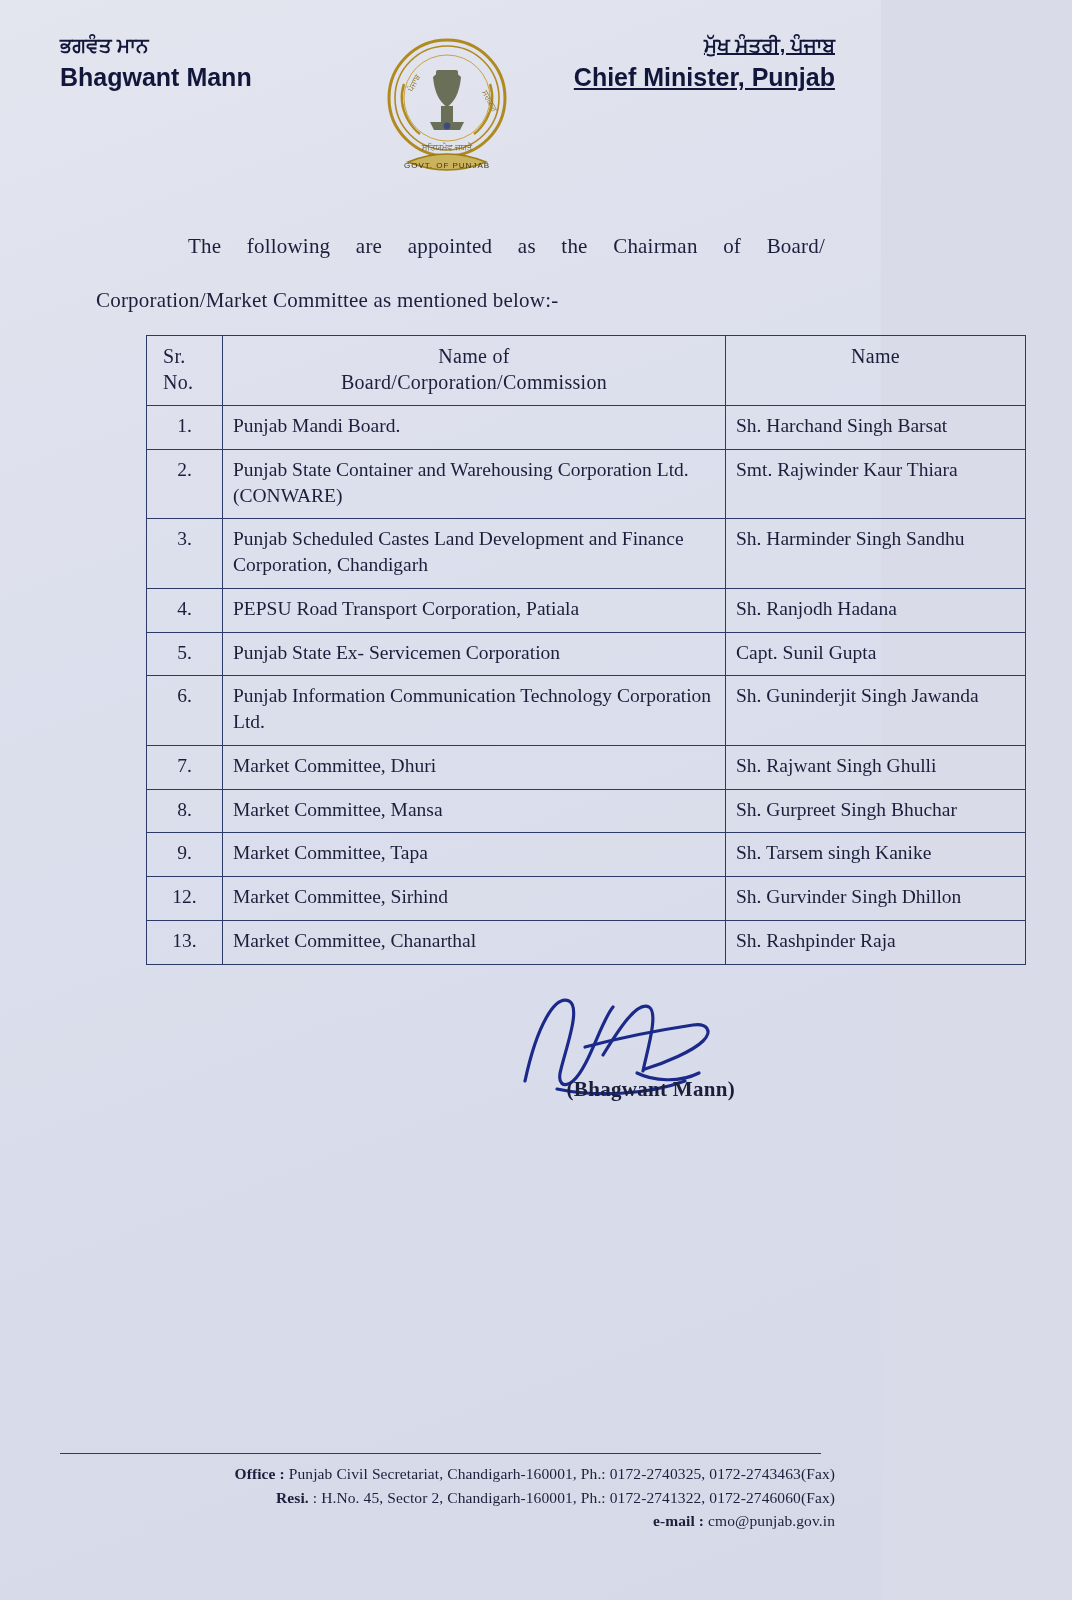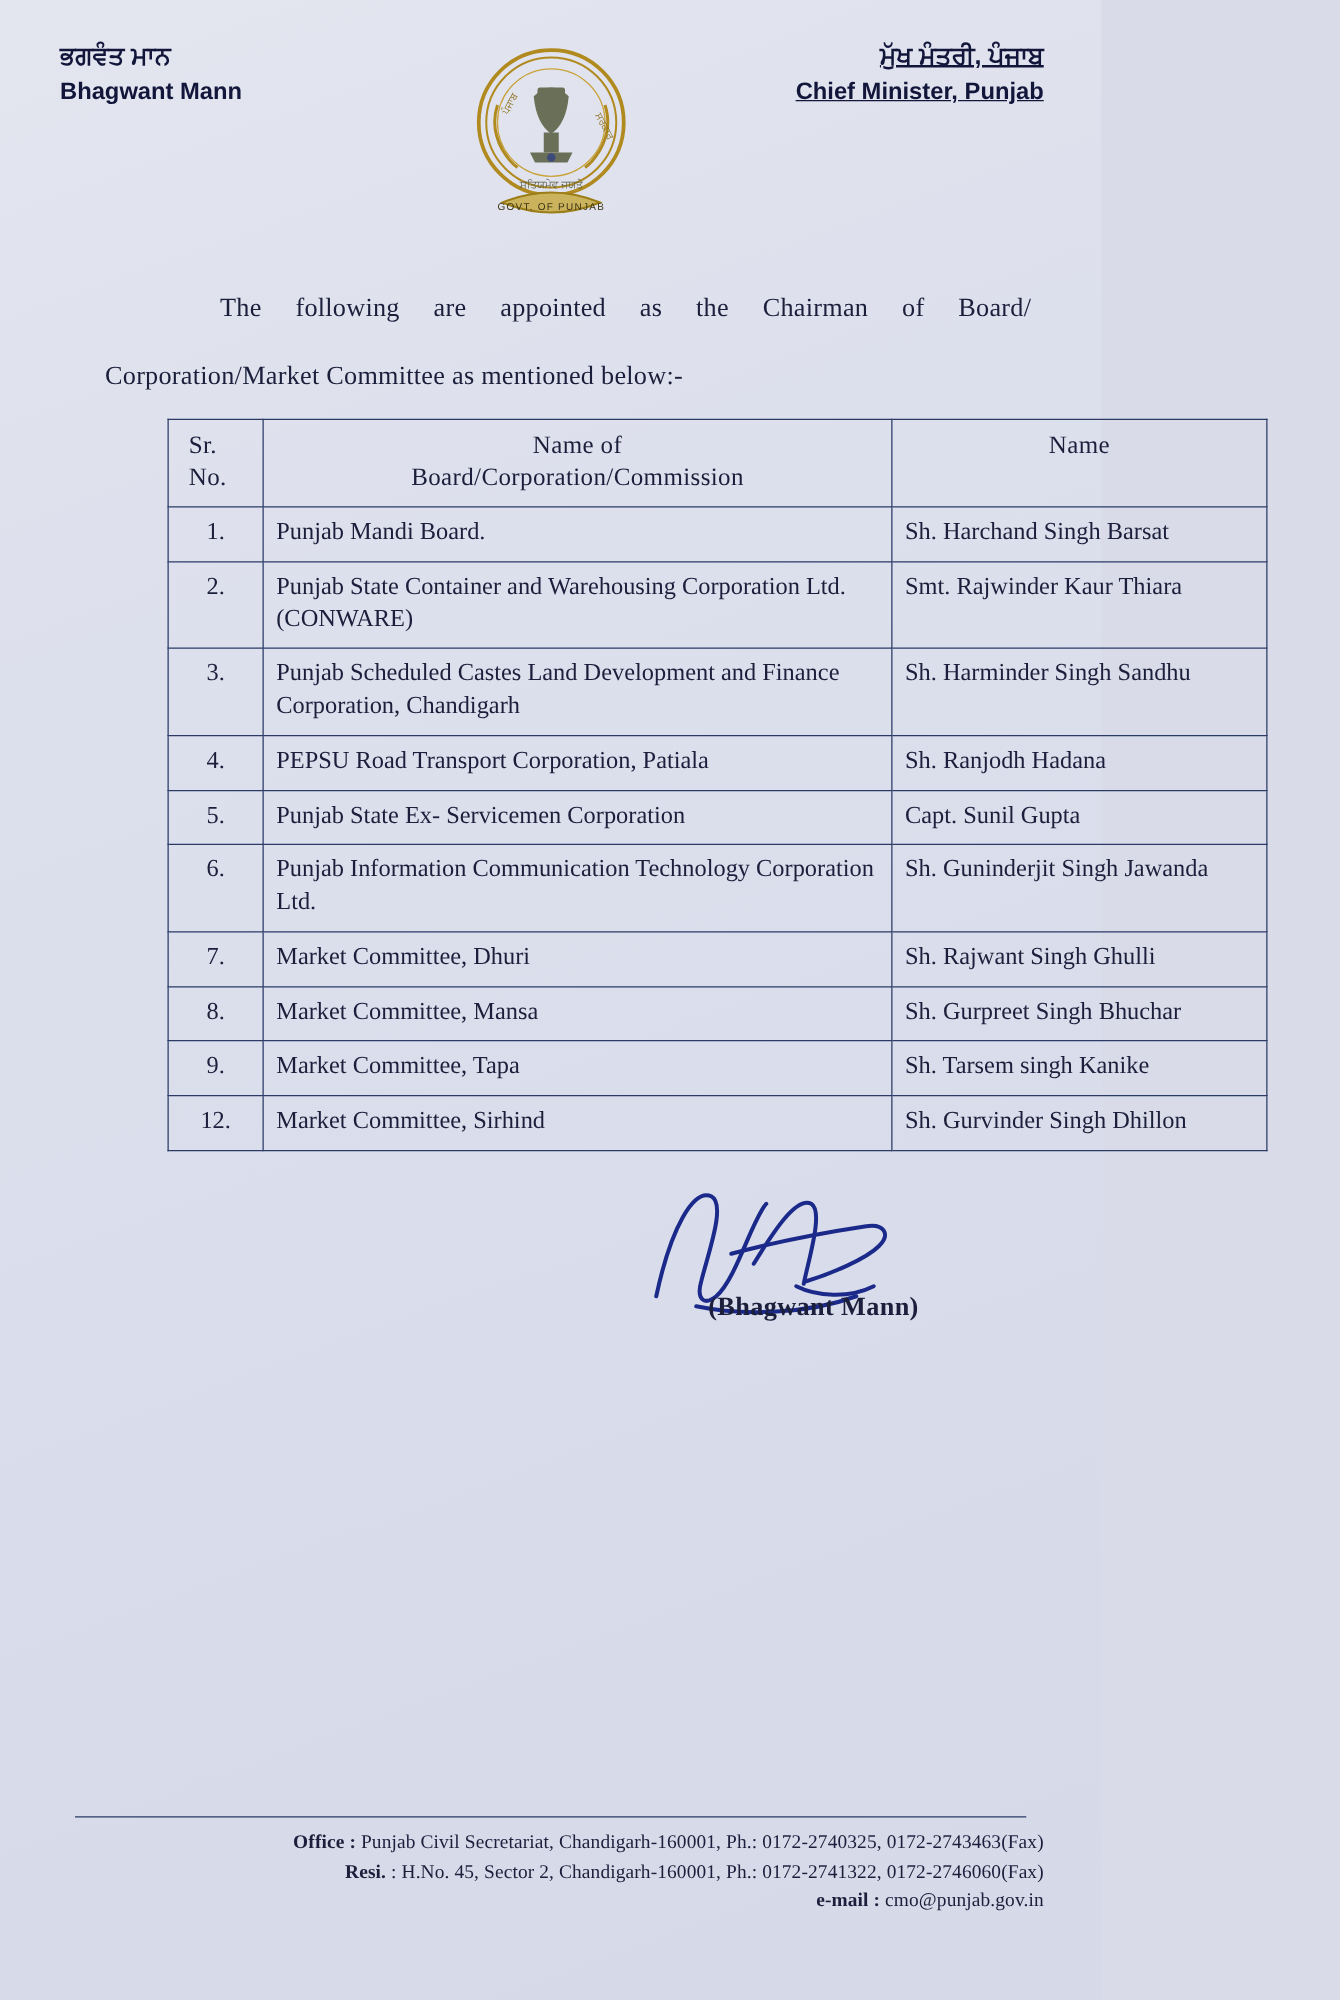--- a/index.html
+++ b/index.html
@@ -13,41 +13,41 @@
     font-family: "Liberation Serif", serif;
     color: #1b1f3b;
     overflow: hidden;
   }
   .page {
     position: relative;
     width: 881px;
     height: 1600px;
     background: linear-gradient(160deg, #e3e5ef 0%, #dcdfec 35%, #d5d9e8 100%);
     box-sizing: border-box;
-    padding: 18px 46px 0 48px;
+    padding: 18px 46px 0 60px;
   }
   
   .letterhead {
     display: flex;
     align-items: flex-start;
     justify-content: space-between;
     padding-top: 8px;
   }
   .lh-left, .lh-right {
     font-family: "Liberation Sans", sans-serif;
     font-weight: bold;
     line-height: 1.35;
     font-size: 19px;
     color: #11163a;
     padding-top: 6px;
   }
   .lh-left { text-align: left; width: 330px;}
   .lh-right { text-align: right; width: 330px; text-decoration: underline;}
   .lh-gurmukhi { font-size: 20px; display: block; margin-bottom: 2px;}
-  .lh-en { font-size: 19px; display: block;}
+  .lh-en { font-size: 25px; display: block;}
   .emblem-wrap {
     width: 150px;
     display: flex;
     justify-content: center;
     align-items: flex-start;
   }
   .emblem {
     width: 122px;
     height: 160px;
     position: relative;
@@ -262,20 +262,25 @@
           <tr>
             <td class="sr">9.</td>
             <td>Market Committee, Tapa</td>
             <td>Sh. Tarsem singh Kanike</td>
           </tr>
           <tr>
             <td class="sr">12.</td>
             <td>Market Committee, Sirhind</td>
             <td>Sh. Gurvinder Singh Dhillon</td>
           </tr>
+          <tr>
+            <td class="sr">13.</td>
+            <td>Market Committee, Chanarthal</td>
+            <td>Sh. Rashpinder Raja</td>
+          </tr>
         </tbody>
     </table>
   </div>
 
   <div class="sign-area">
     <div class="sign-svg">
       <svg width="230" height="120" viewBox="0 0 230 120" xmlns="http://www.w3.org/2000/svg">
         <g fill="none" stroke="#1b2a8a" stroke-width="3.2" stroke-linecap="round" stroke-linejoin="round">
           <path d="M28 96 C40 40, 58 10, 72 16 C84 22, 70 60, 64 84 C60 98, 66 104, 76 96 C92 82, 104 36, 116 22"></path>
           <path d="M106 70 C122 44, 140 16, 152 22 C162 28, 150 66, 146 86"></path>

